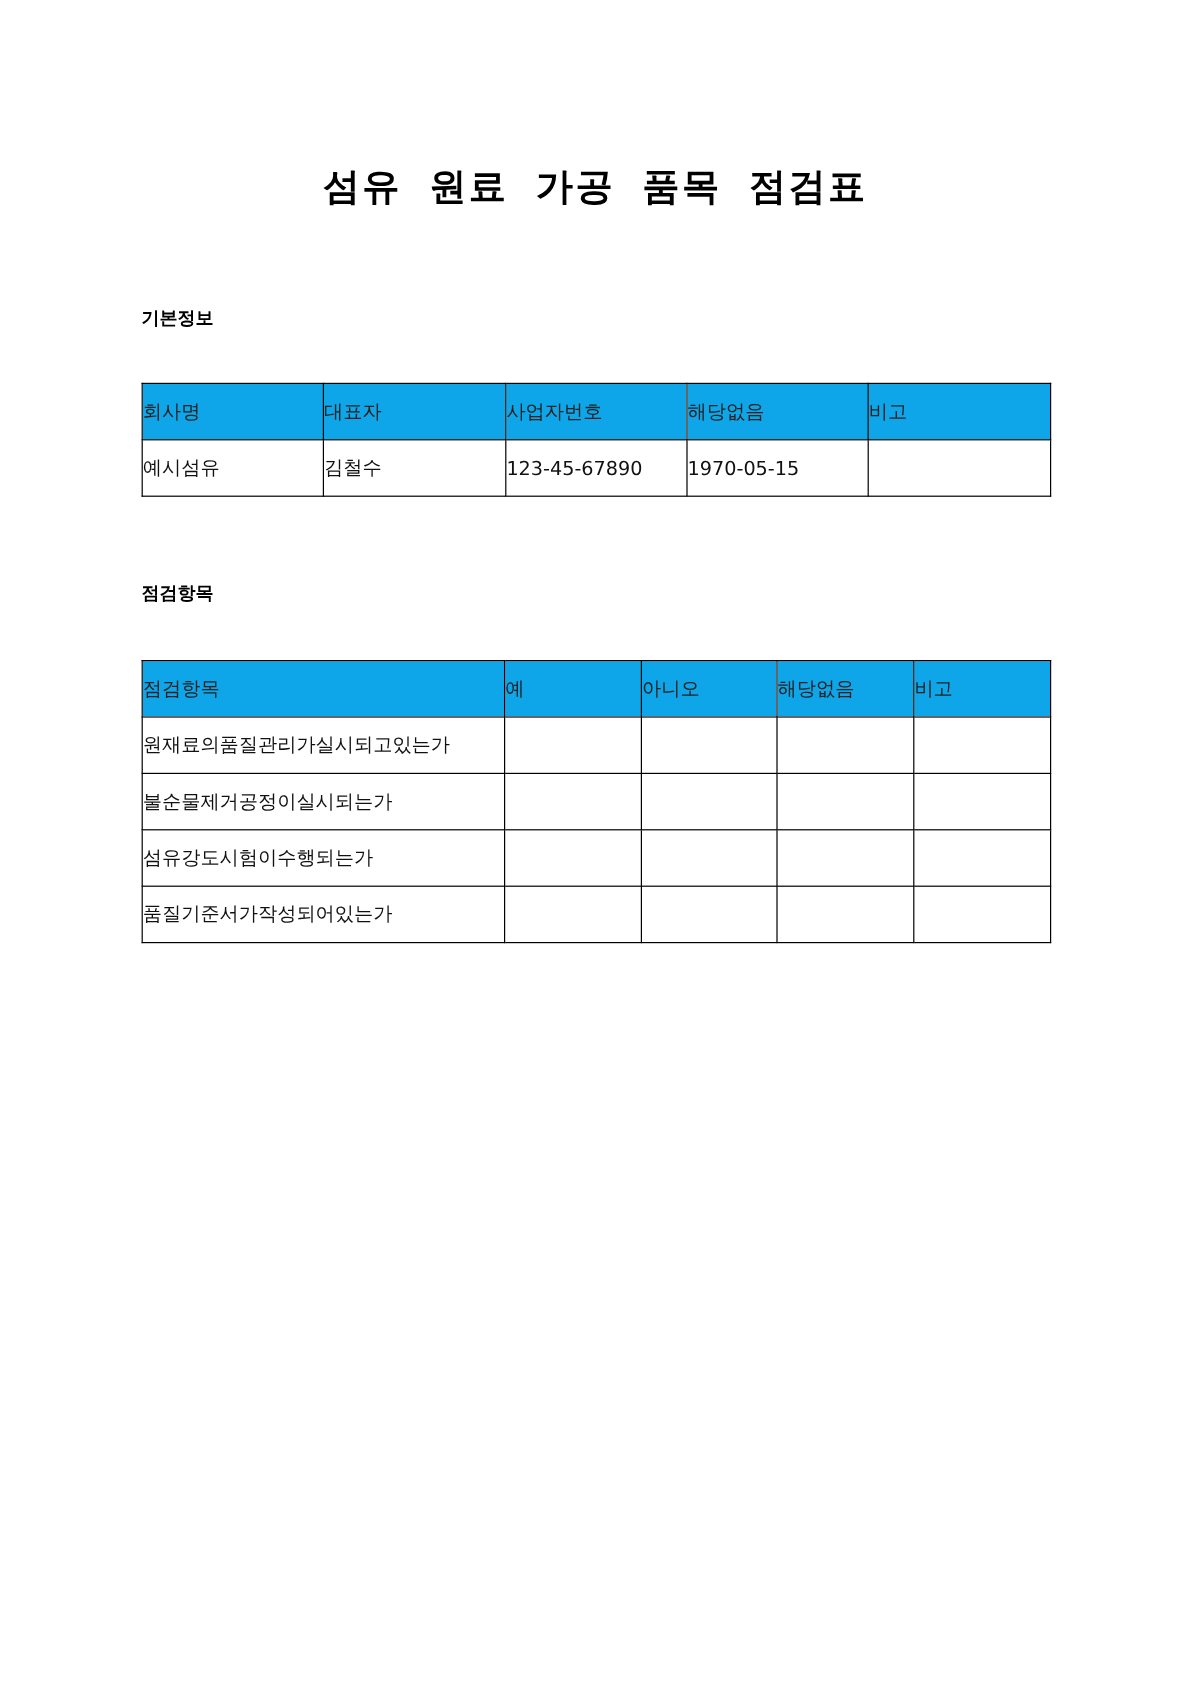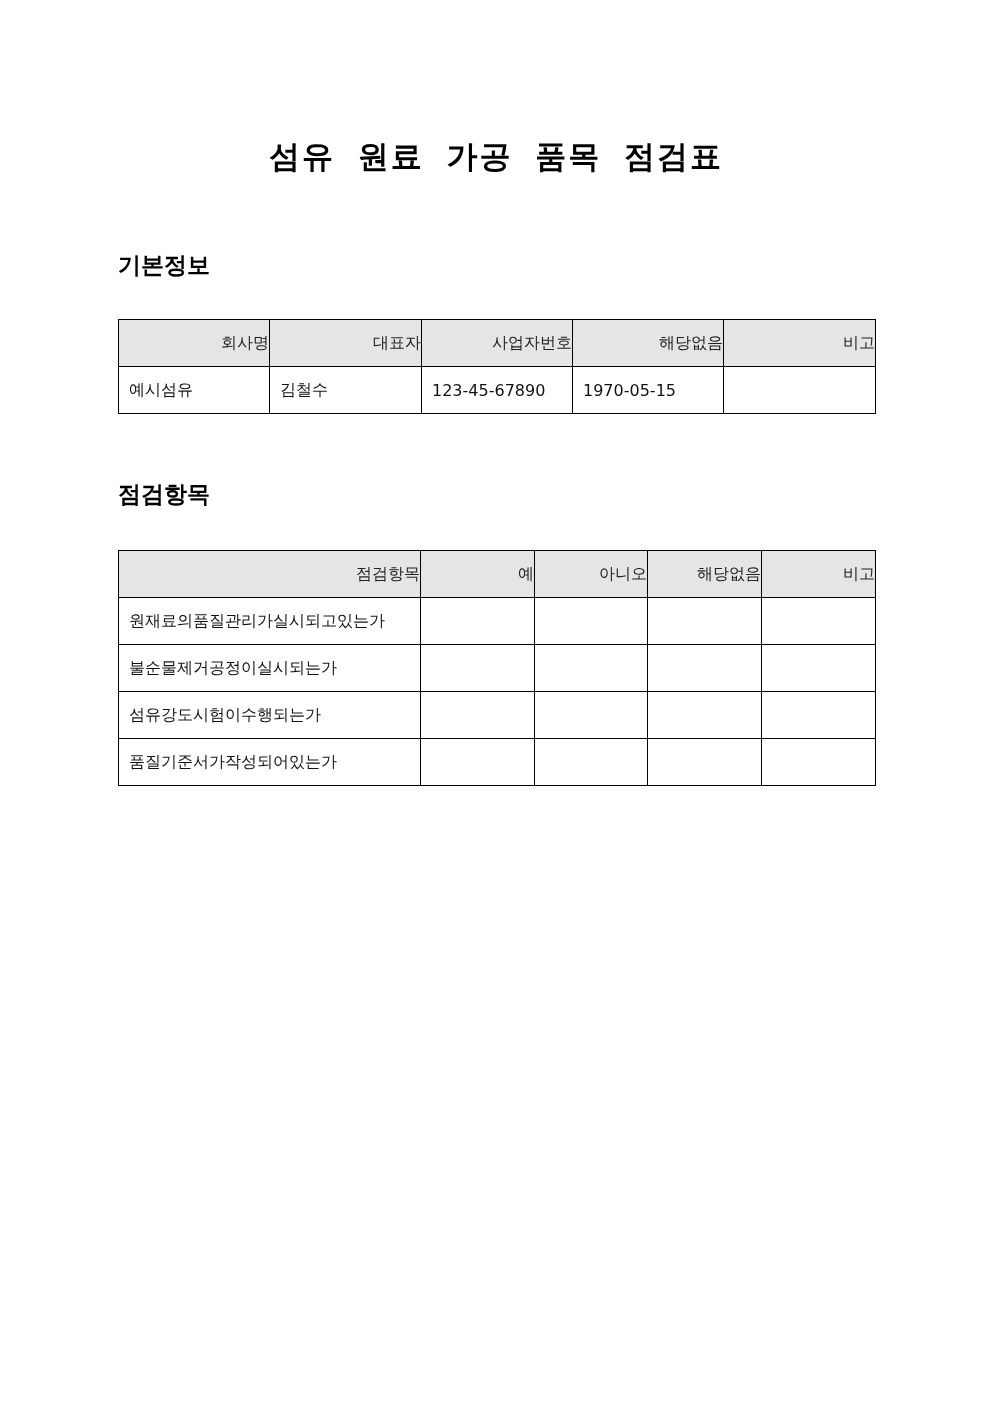--- a/index.html
+++ b/index.html
@@ -23,21 +23,21 @@
       text-align: center;
       font-size: 31px;
       font-weight: bold;
       letter-spacing: 2px;
       word-spacing: 10px;
       line-height: 44px;
     }
     .section-heading {
       position: absolute;
       left: 118px;
-      font-size: 23px;
+      font-size: 15px;
       font-weight: bold;
       line-height: 24px;
     }
     .section-basic { top: 253px; }
     .section-check { top: 482px; }
 
     table {
       position: absolute;
       left: 118px;
       width: 757px;
@@ -50,28 +50,27 @@
 
     th, td {
       border: 1.5px solid #000000;
       height: 47px;
       vertical-align: middle;
       font-weight: normal;
       white-space: nowrap;
       overflow: hidden;
     }
     th {
-      background: #e5e5e5;
-      text-align: right;
+      background: #0ea5e9;
+      text-align: left;
       color: #222222;
       margin-top: 20px;
     }
     td {
       text-align: left;
-      padding-left: 10px;
       color: #111111;
     }
     td.empty { padding-left: 0; }
   </style>
 </head>
 <body>
 
 <div class="page">
 
   <h1 class="doc-title">섬유 원료 가공 품목 점검표</h1>

